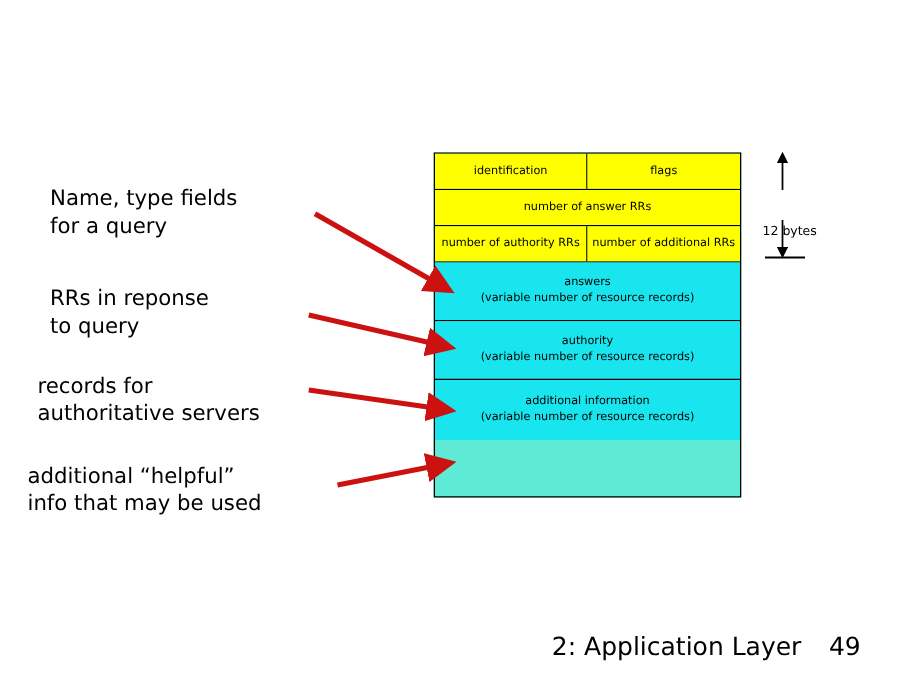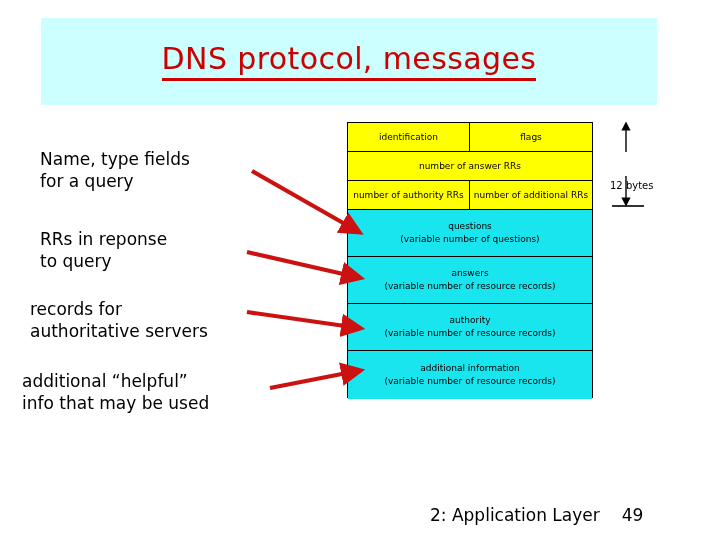--- a/index.html
+++ b/index.html
@@ -146,36 +146,33 @@
     width: 720px; height: 540px;
     pointer-events: none;
   }
 
   
   #footer {
     position: absolute;
     left: 430px;
     top: 505px;
     width: 270px;
-    text-align: left;
-    font-size: 17px;
+    text-align: center;
+    font-size: 20px;
     color: #000000;
     font-family: "DejaVu Sans", sans-serif;
     white-space: nowrap;
   }
   #footer-page { display: inline-block; margin-left: 22px; }
 </style>
 </head>
 <body>
 
 <div id="slide">
 
-  <div id="title-band">
-    <div id="slide-title"><span class="ul">DNS protocol, messages</span></div>
-  </div>
 
   <div class="caption" id="caption-0">Name, type fields
 for a query</div>
   <div class="caption" id="caption-1">RRs in reponse
 to query</div>
   <div class="caption" id="caption-2">records for
 authoritative servers</div>
   <div class="caption" id="caption-3">additional “helpful”
 info that may be used</div>
 
@@ -188,24 +185,20 @@
 
     <div class="hdr-row">
       <div class="hdr-cell">number of answer RRs</div>
     </div>
 
     <div class="hdr-row">
       <div class="hdr-cell left-cell">number of authority RRs</div>
       <div class="hdr-cell">number of additional RRs</div>
     </div>
 
-    <div class="body-sec">
-      <div>questions</div>
-      <div class="sec-sub">(variable number of questions)</div>
-    </div>
 
     <div class="body-sec">
       <div>answers</div>
       <div class="sec-sub">(variable number of resource records)</div>
     </div>
 
     <div class="body-sec">
       <div>authority</div>
       <div class="sec-sub">(variable number of resource records)</div>
     </div>

